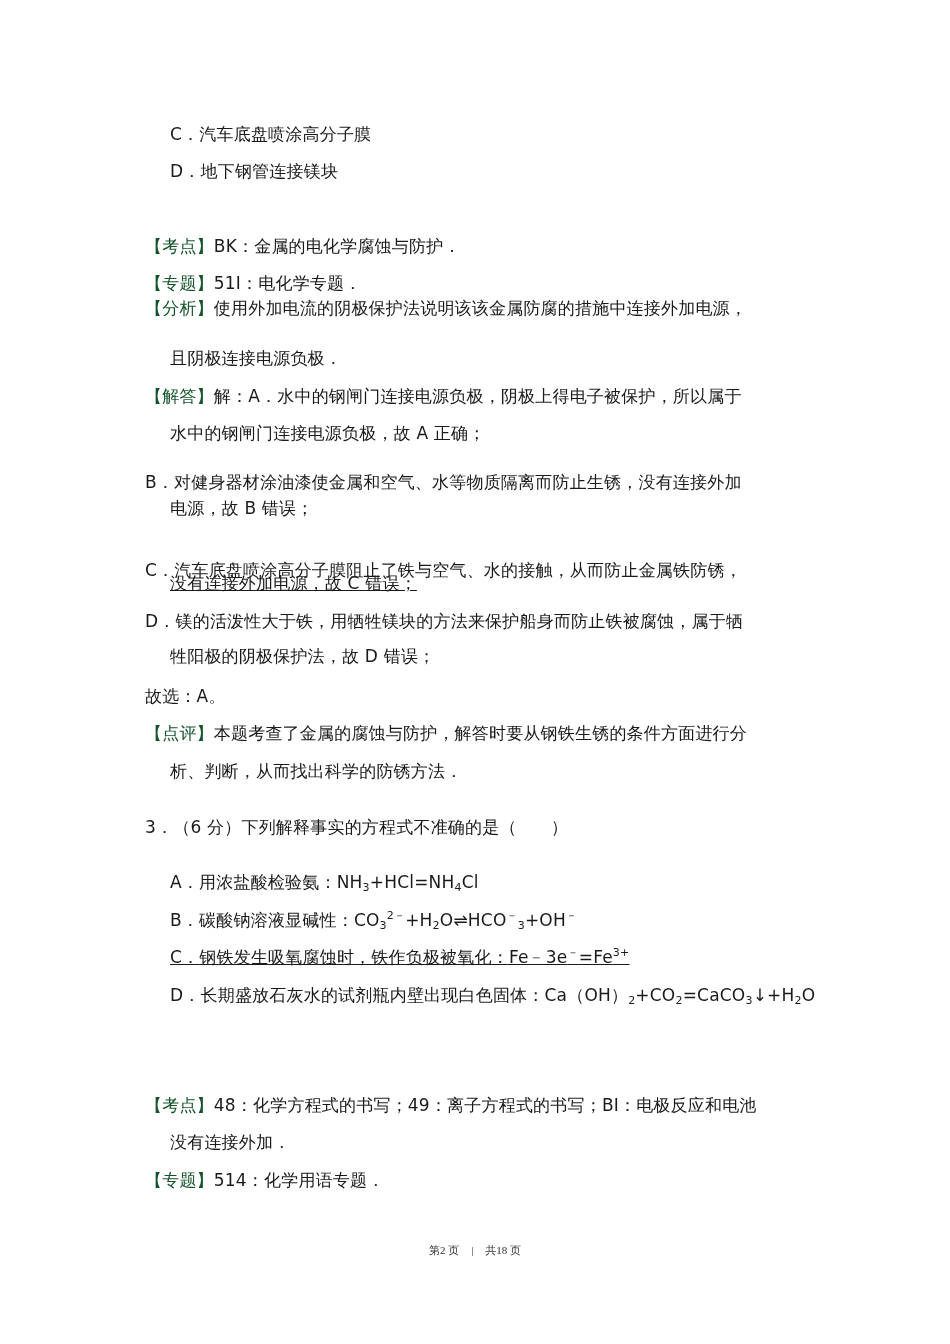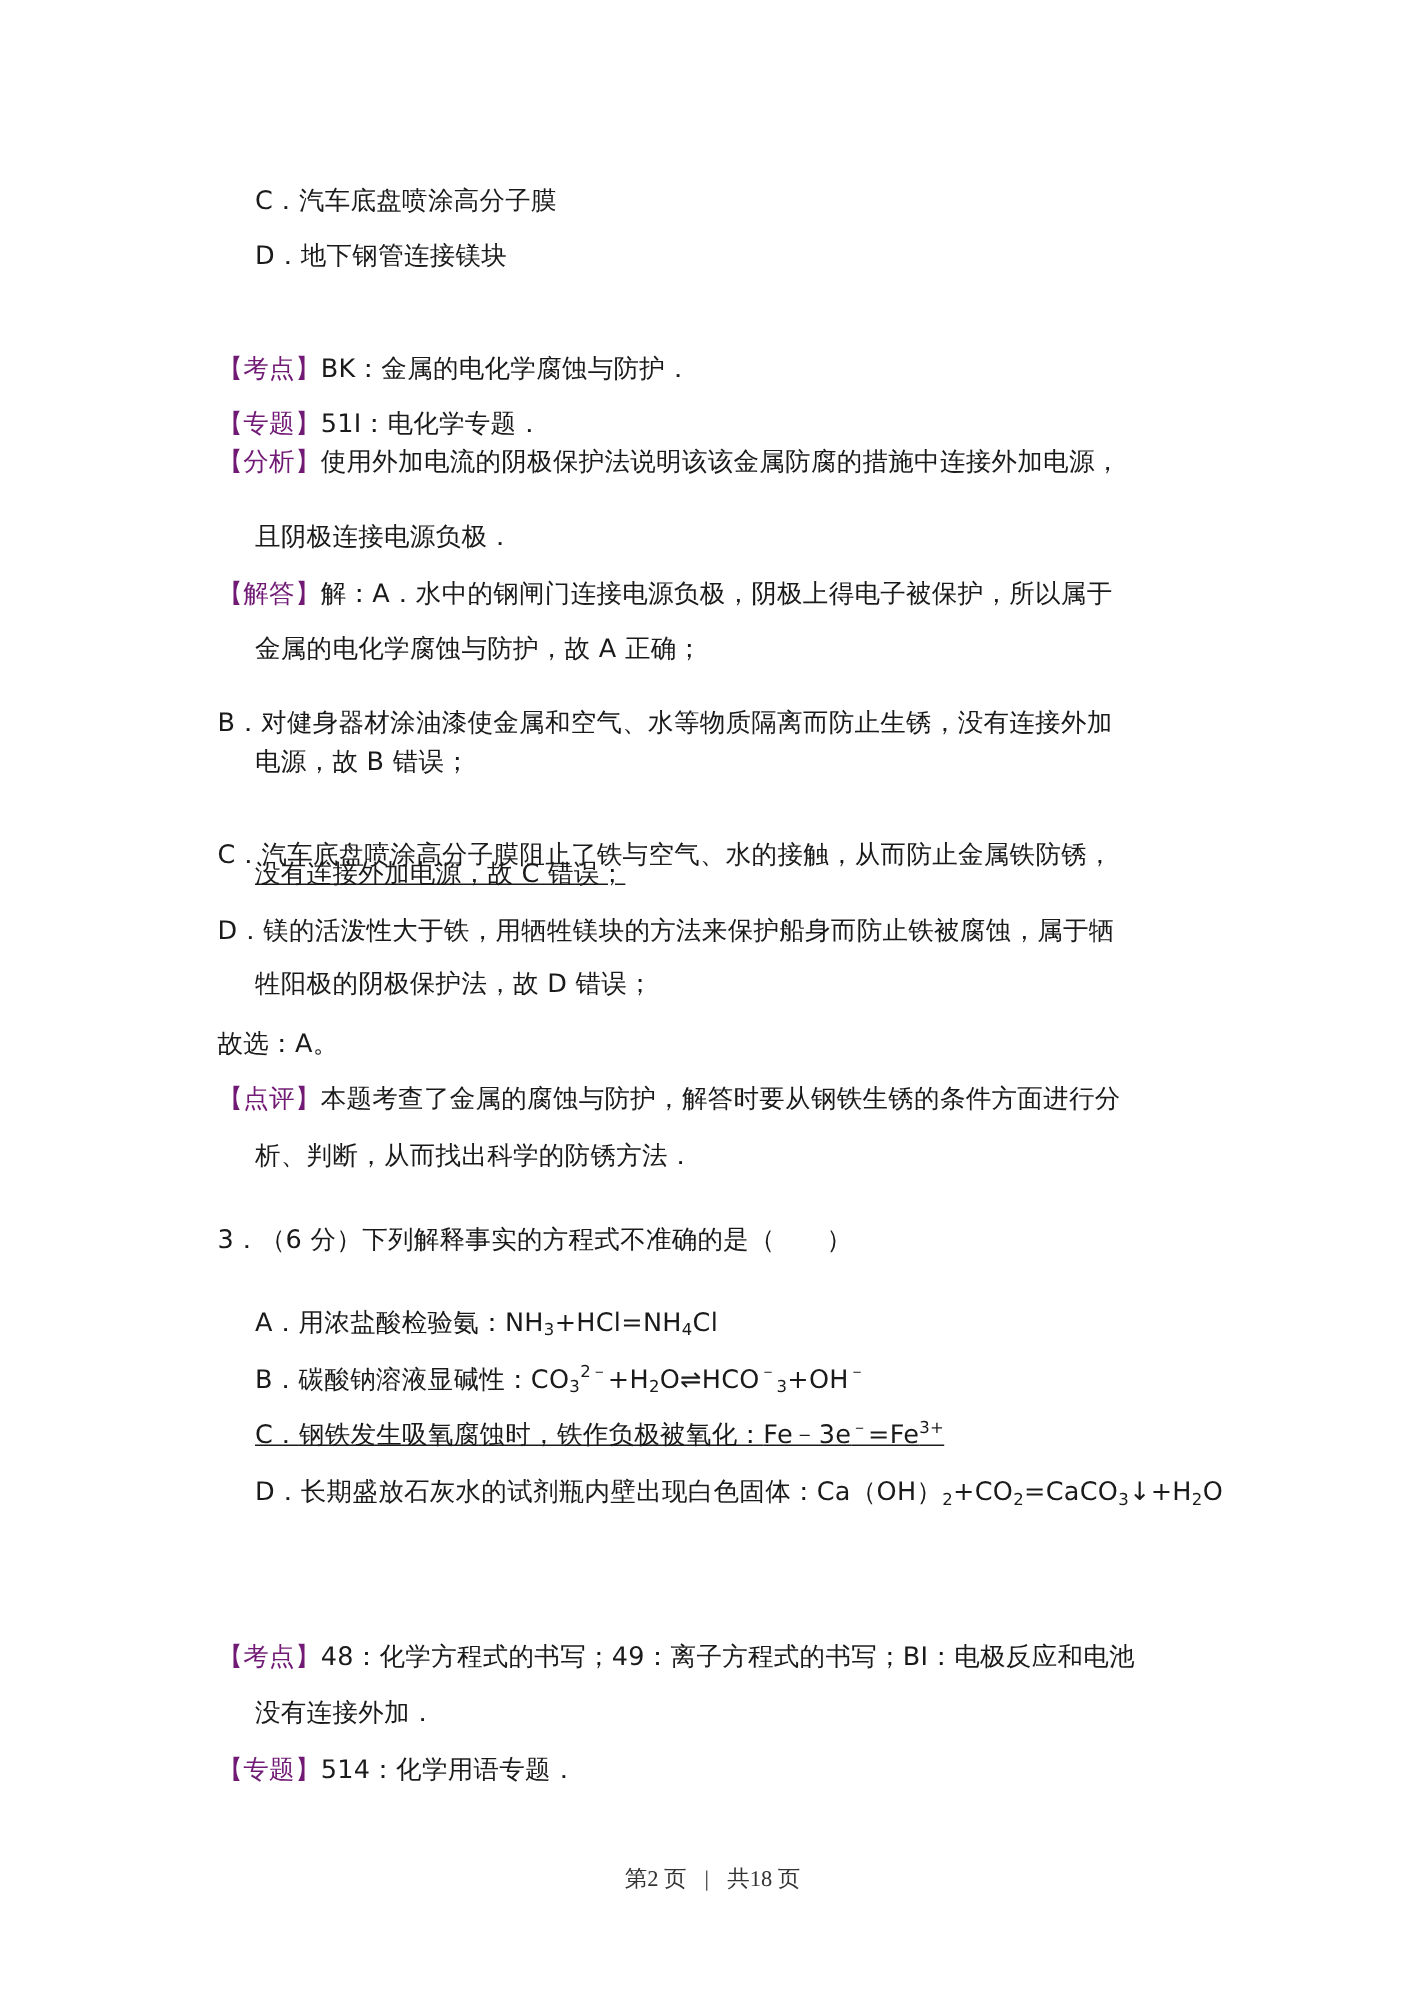--- a/index.html
+++ b/index.html
@@ -8,27 +8,27 @@
       font-family: "DejaVu Sans", "Liberation Sans", sans-serif;
       color: #1a1a1a;
     }
     .line {
       position: absolute;
       font-size: 17px;
       line-height: 24px;
       white-space: nowrap;
       letter-spacing: 0.2px;
     }
-    .tag { color: #701a75; }
+    .tag { color: #14532d; }
     sub, sup { font-size: 11px; line-height: 0; }
     sub { vertical-align: -3px; }
     sup { vertical-align: 7px; }
     .footer {
       position: absolute; top: 1243px; left: 0; width: 950px;
-      text-align: center; font-size: 15px; color: #333;
+      text-align: center; font-size: 11px; color: #333;
       font-family: "Liberation Serif", "DejaVu Serif", serif;
     }
     .footer .sep { margin: 0 12px; }
   </style>
 </head>
 <body>
 
 <div class="line" style="top:122px;left:170px;">
   <span>C．</span><span>汽车底盘喷涂高分子膜</span>
 </div>
@@ -43,21 +43,21 @@
   <span class="tag">【专题】</span><span>51I：电化学专题．</span>
 </div>
 <div class="line" style="top:296px;left:145px;">
   <span class="tag">【分析】</span><span>使用外加电流的阴极保护法说明该该金属防腐的措施中连接外加电源，</span>
 </div>
 <div class="line" style="top:346px;left:170px;">且阴极连接电源负极．</div>
 
 <div class="line" style="top:384px;left:145px;">
   <span class="tag">【解答】</span><span>解：A．水中的钢闸门连接电源负极，阴极上得电子被保护，所以属于</span>
 </div>
-<div class="line" style="top:421px;left:170px;">金属的电化学腐蚀与防护，故 A 正确；</div>
+<div class="line" style="top:421px;left:170px;">水中的钢闸门连接电源负极，故 A 正确；</div>
 <div class="line" style="top:470px;left:145px;">B．对健身器材涂油漆使金属和空气、水等物质隔离而防止生锈，没有连接外加</div>
 <div class="line" style="top:496px;left:170px;">电源，故 B 错误；</div>
 <div class="line" style="top:534px;left:145px;margin-top:24px;">C．汽车底盘喷涂高分子膜阻止了铁与空气、水的接触，从而防止金属铁防锈，</div>
 <div class="line" style="top:571px;left:170px;text-decoration:underline;">没有连接外加电源，故 C 错误；</div>
 <div class="line" style="top:609px;left:145px;">D．镁的活泼性大于铁，用牺牲镁块的方法来保护船身而防止铁被腐蚀，属于牺</div>
 <div class="line" style="top:612px;left:170px;margin-top:32px;">牲阳极的阴极保护法，故 D 错误；</div>
 <div class="line" style="top:684px;left:145px;">故选：A。</div>
 
 <div class="line" style="top:721px;left:145px;">
   <span class="tag">【点评】</span><span>本题考查了金属的腐蚀与防护，解答时要从钢铁生锈的条件方面进行分</span>

